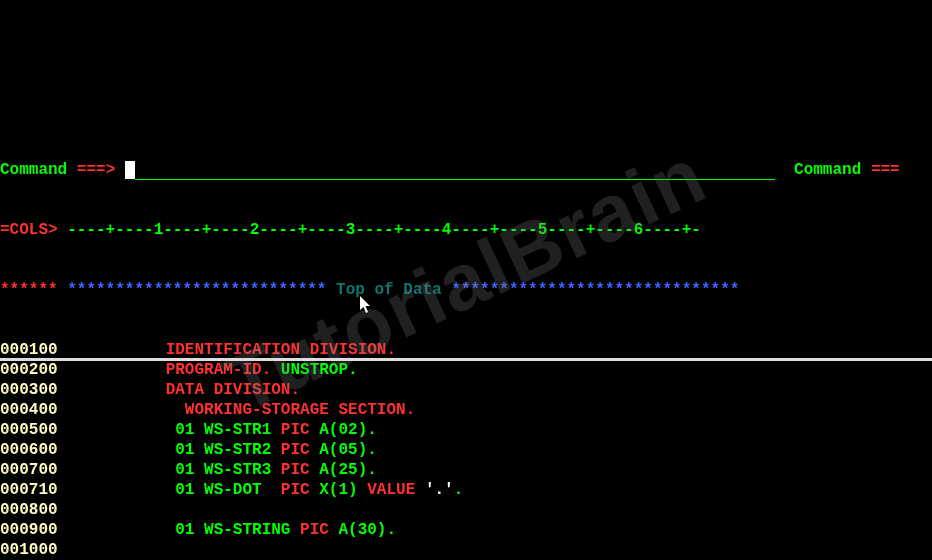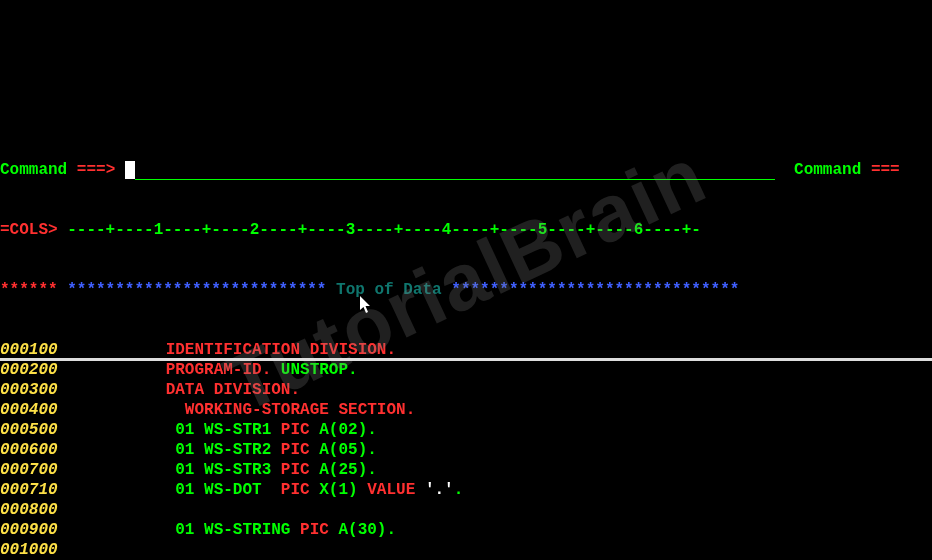--- a/index.html
+++ b/index.html
@@ -15,21 +15,21 @@
       position: relative;
       line-height: 20px;
       white-space: pre;
     }
     .line { height: 20px; }
     .green { color: #00ff00; }
     .red { color: #ff3030; }
     .blue { color: #4060ff; }
     .yellow { color: #0f766e; }
     .white { color: #ffffff; }
-    .seqnum { color: #fde047; display: inline-block; width: 60px; font-style: italic; }
+    .seqnum { color: #fef9c3; display: inline-block; width: 60px; }
     .cursor {
       display: inline-block;
       width: 10px;
       height: 18px;
       background: #ffffff;
       vertical-align: text-bottom;
     }
     .underline {
       display: inline-block;
       width: 640px;

